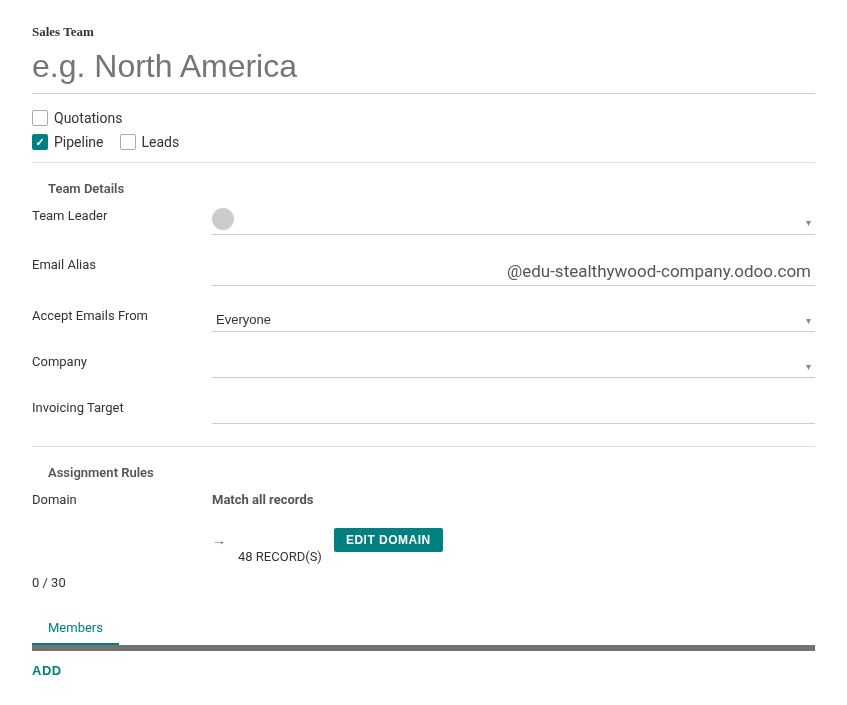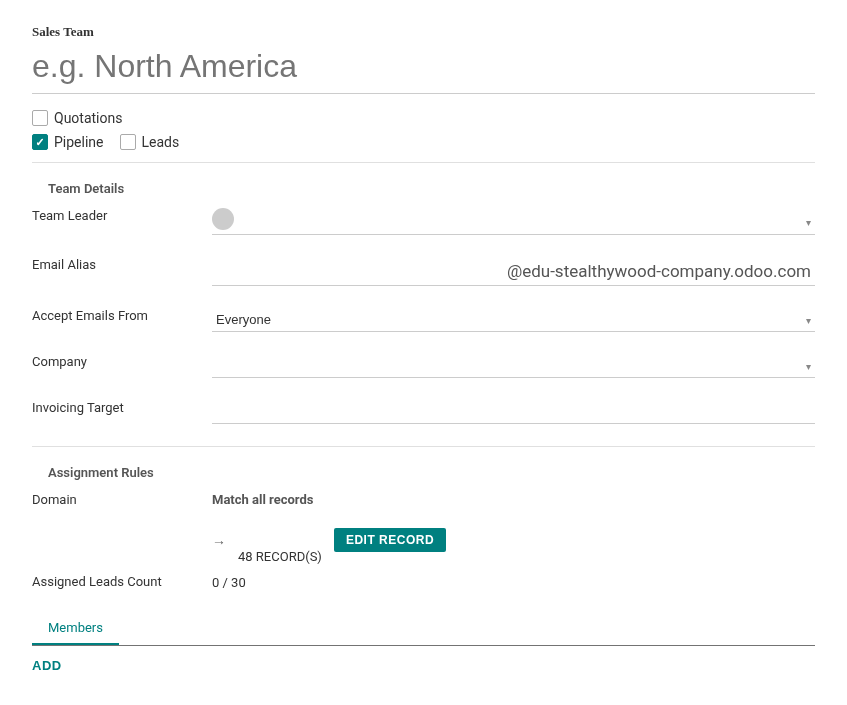--- a/index.html
+++ b/index.html
@@ -243,21 +243,21 @@
       letter-spacing: 0.5px;
     }
 
     .leads-count-value {
       font-size: 13px;
       color: #333;
     }
 
     .tabs-row {
       display: flex;
-      border-bottom: 1px solid #737373;
+      border-bottom: 6px solid #737373;
       margin-top: 20px;
     }
 
     .tab {
       padding: 8px 16px;
       font-size: 13px;
       cursor: pointer;
       border-bottom: 2px solid transparent;
       color: #333;
     }
@@ -401,28 +401,27 @@
 <div class="form-section-title assignment-rules-section">Assignment Rules</div>
 
 
 <div class="domain-row">
   <div class="form-label">Domain</div>
   <div class="domain-value">
     <div class="domain-text">Match all records</div>
     <div class="domain-actions">
       <span class="arrow-right">→</span>
       <span class="records-link">48 RECORD(S)</span>
-      <button class="edit-domain-btn">EDIT RECORD</button>
+      <button class="edit-domain-btn">EDIT DOMAIN</button>
     </div>
   </div>
 </div>
 
 
 <div class="form-row">
-  <div class="form-label">Assigned Leads Count</div>
   <div class="form-value">
     <span class="leads-count-value">0 / 30</span>
   </div>
 </div>
 
 
 <div class="tabs-row">
   <div class="tab active">Members</div>
 </div>
 

